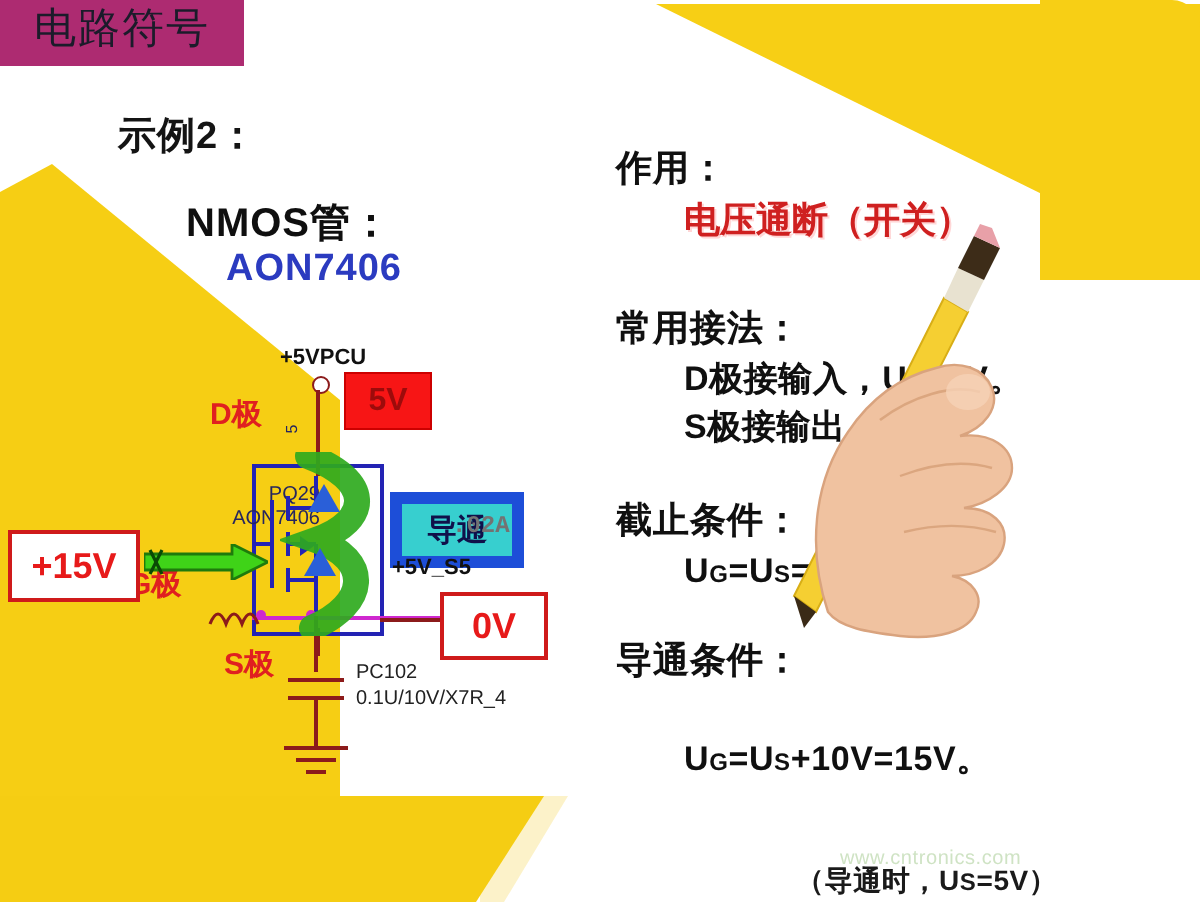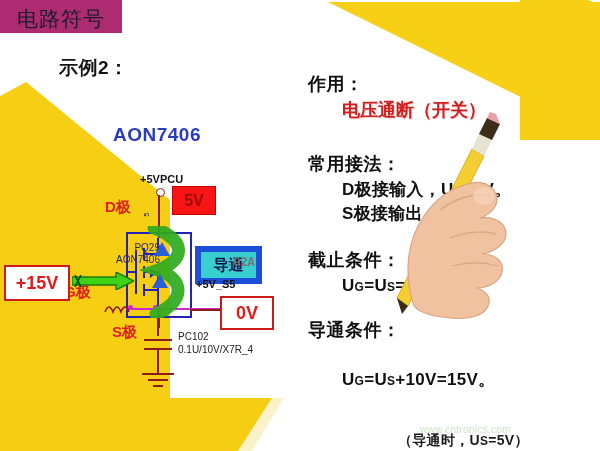--- a/index.html
+++ b/index.html
@@ -37,21 +37,21 @@
   #yellow-right-block{
     left:520px;top:0;width:80px;height:140px;
     background:#f7cf15;border-top-right-radius:14px;
     clip-path:polygon(0 0,80px 0,80px 140px,0 140px);
   }
 
   
   #header-tag{
     position:absolute;left:0;top:0;width:122px;height:33px;
     background:#ad2b71;
-    display:flex;align-items:flex-end;justify-content:center;
+    display:flex;align-items:flex-start;justify-content:center;
   }
   #header-tag .txt{
     color:#1b1b2a;font-size:21px;font-weight:400;letter-spacing:1px;
     font-family:"DejaVu Serif","Liberation Serif",serif;
   }
 
   
   #example-label{
     position:absolute;left:59px;top:55px;
     font-size:19px;font-weight:bold;color:#141414;
@@ -142,20 +142,21 @@
   <div class="yellow" id="yellow-bottom-shadow"></div>
   <div class="yellow" id="yellow-bottom"></div>
   <div class="yellow" id="yellow-right-tri"></div>
   <div class="yellow" id="yellow-right-block"></div>
 
   <div id="header-tag">
     <span class="txt">电路符号</span>
   </div>
 
   <div id="example-label">示例2：</div>
+  <div id="nmos-title">NMOS管：</div>
   <div id="nmos-part">AON7406</div>
 
   <div id="circuit">
 
     <div id="lbl-5vpcu">+5VPCU</div>
     <div class="node" style="left:156px;top:20px;"></div>
 
     <div class="vbox" id="box-5v">5V</div>
 
     <div id="lbl-d">D极</div>

